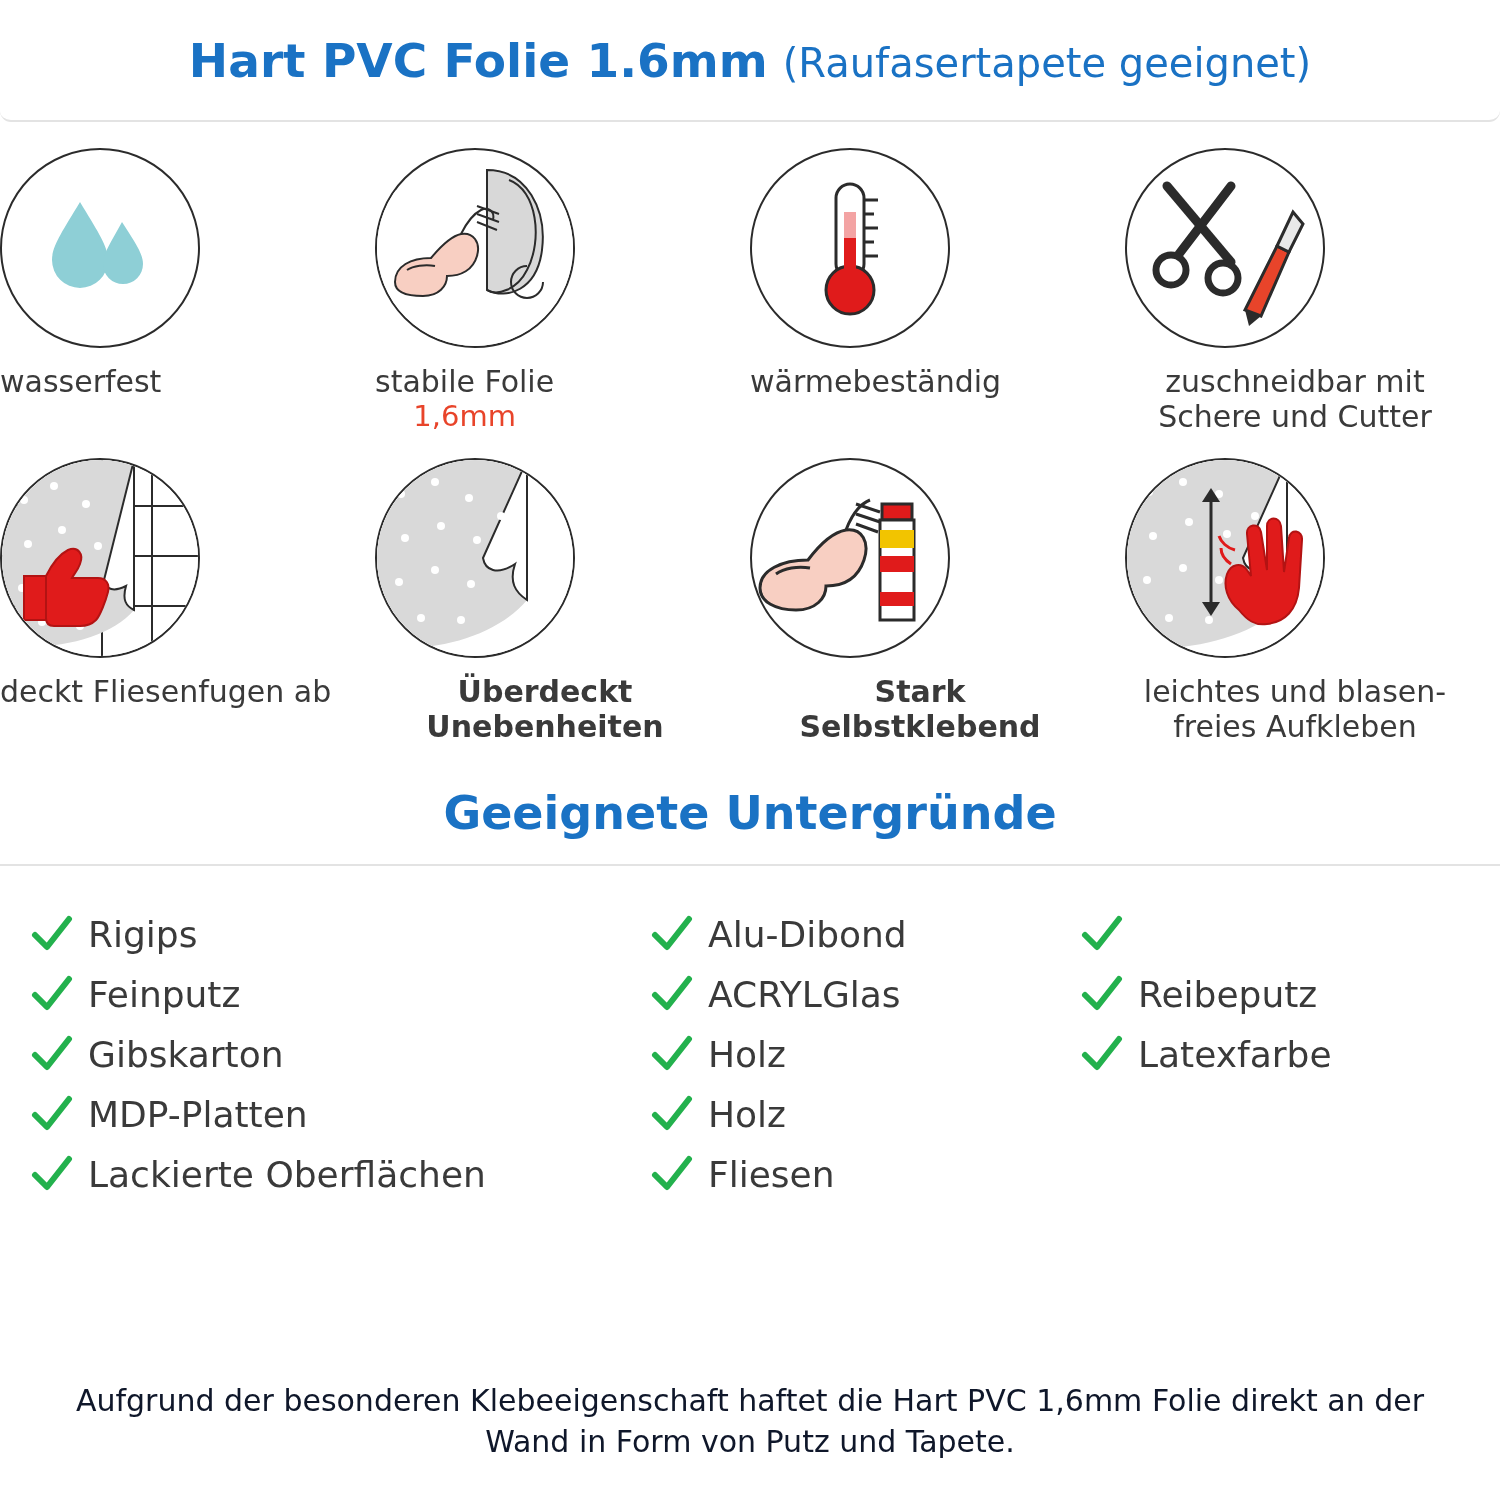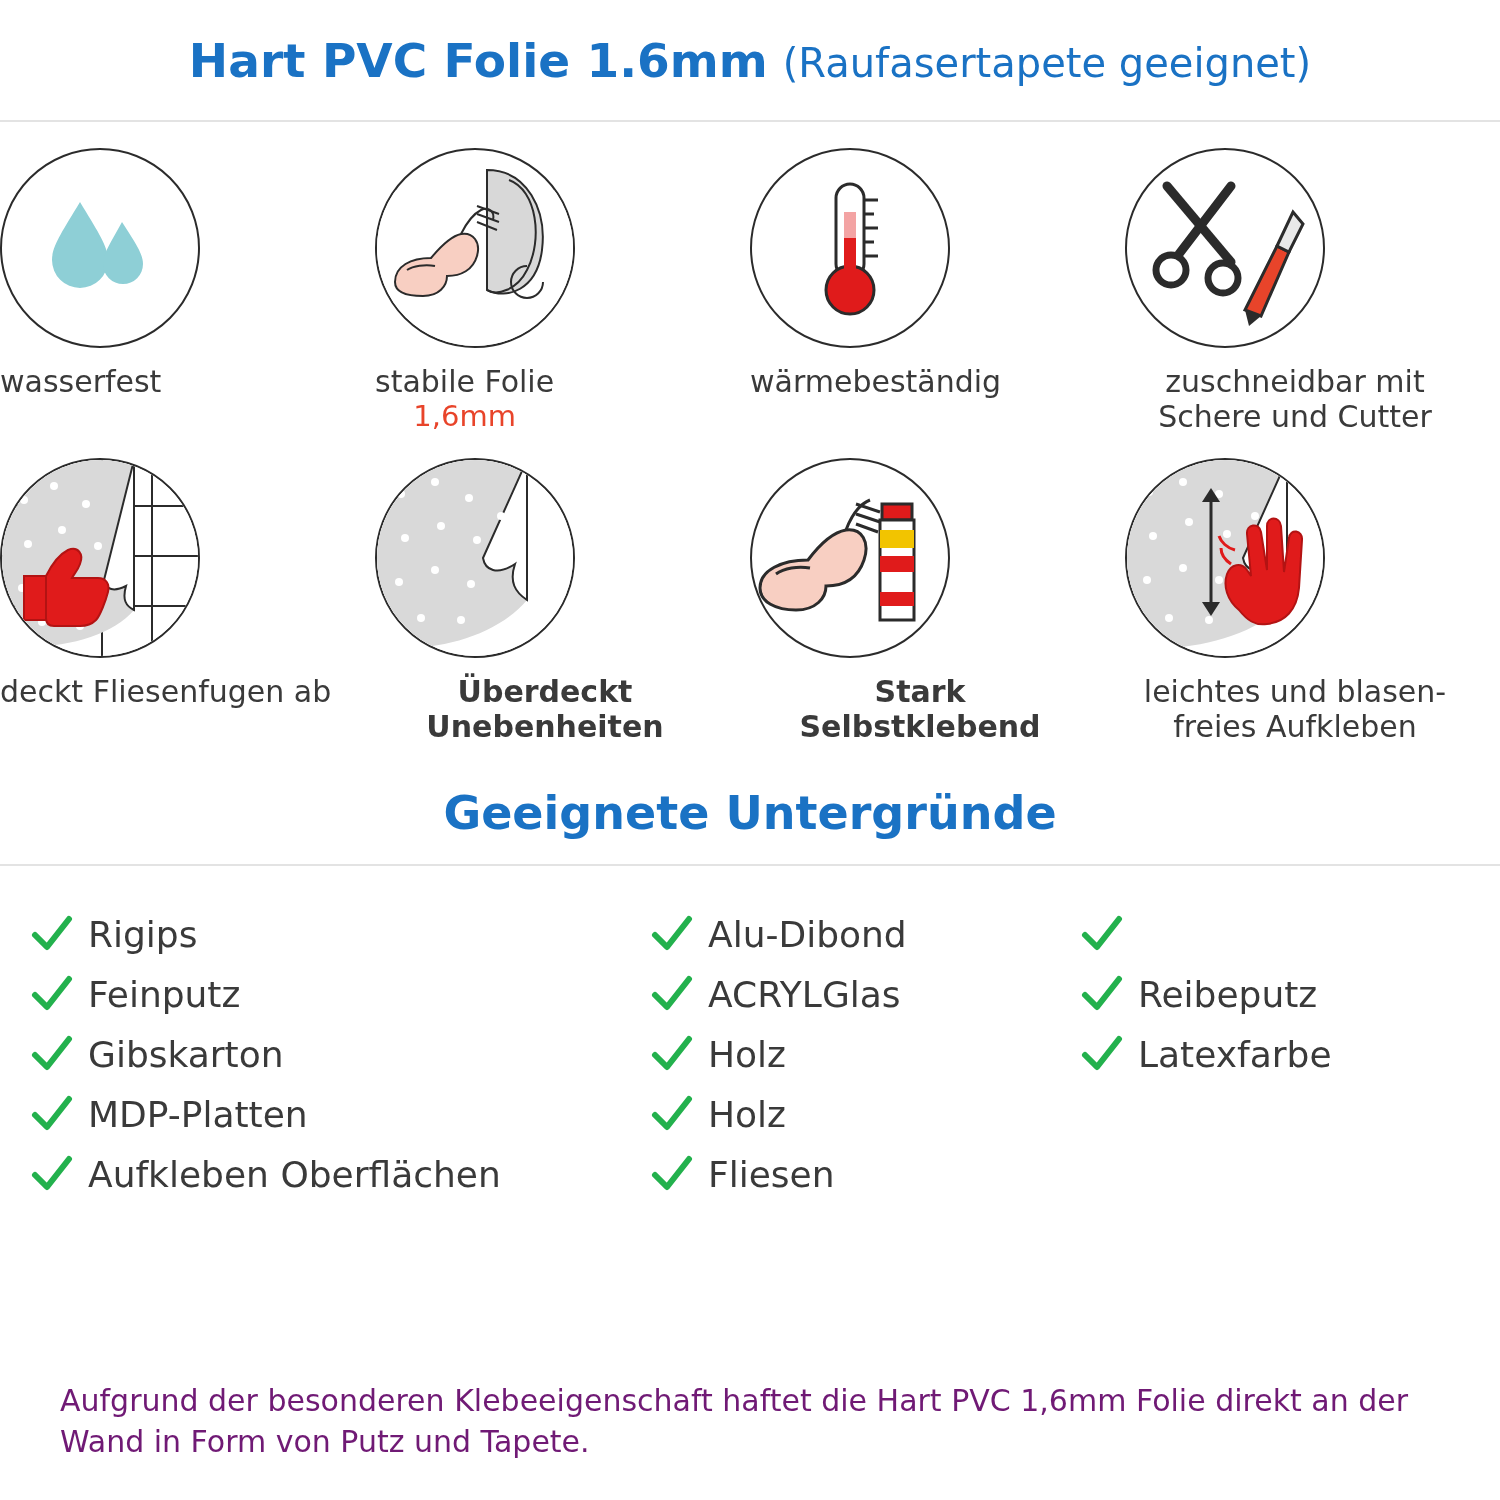--- a/index.html
+++ b/index.html
@@ -22,20 +22,21 @@
   }
 
   
   .header {
     height: 122px;
     display: flex;
     align-items: center;
     justify-content: center;
     border-bottom: 2px solid #e3e3e3;
     box-sizing: border-box;
+    border-radius: 11px;
   }
   .header-title {
     font-size: 47px;
     color: #1a72c4;
     white-space: nowrap;
   }
   .header-title .main {
     font-weight: bold;
   }
   .header-title .paren {
@@ -128,22 +129,22 @@
     display: inline-block;
   }
   .check-mark svg { display: block; }
 
   
   .footnote {
     position: absolute;
     left: 0;
     right: 0;
     bottom: 38px;
-    text-align: left;
-    color: #701a75;
+    text-align: center;
+    color: #0f172a;
     font-size: 30px;
     line-height: 1.35;
     padding: 0 60px;
     box-sizing: border-box;
   }
 </style>
 </head>
 <body>
 
 <div class="page">
@@ -377,21 +378,21 @@
             </svg>
           </span>
         <span>MDP-Platten</span>
       </div>
       <div class="check-item">
         <span class="check-mark">
             <svg viewBox="0 0 44 44">
               <path d="M5 23 L17 35 L39 7" fill="none" stroke="#23b14d" stroke-width="6" stroke-linecap="round" stroke-linejoin="round"></path>
             </svg>
           </span>
-        <span>Aufkleben Oberflächen</span>
+        <span>Lackierte Oberflächen</span>
       </div>
     </div>
 
     <div class="check-col">
       <div class="check-item">
         <span class="check-mark">
             <svg viewBox="0 0 44 44">
               <path d="M5 23 L17 35 L39 7" fill="none" stroke="#23b14d" stroke-width="6" stroke-linecap="round" stroke-linejoin="round"></path>
             </svg>
           </span>

